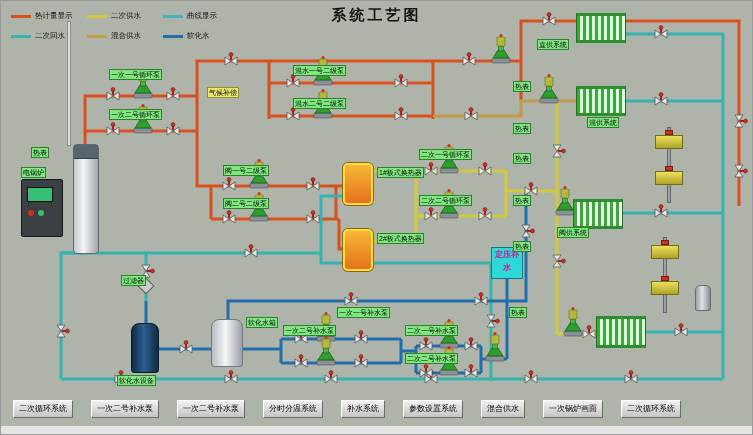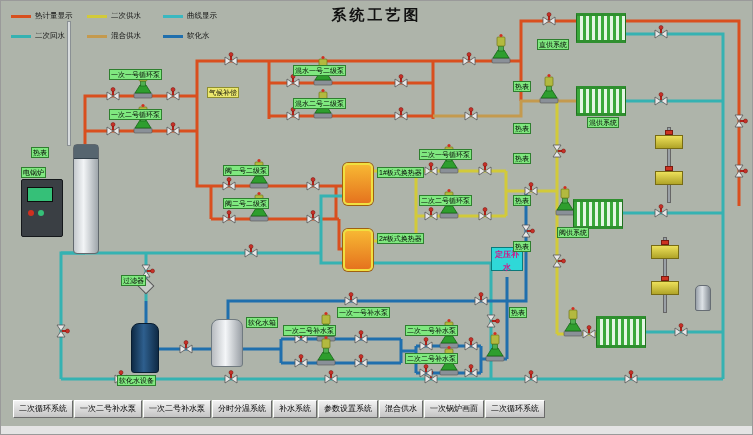--- a/index.html
+++ b/index.html
@@ -20,28 +20,28 @@
   .panel .screen{position:absolute;left:5px;top:7px;width:26px;height:15px;background:#35c078;border:1px solid #0c0c0c}
   .panel .dot{position:absolute;width:6px;height:6px;border-radius:50%;top:30px}
   .panel .dot.r{left:6px;background:#d03020}.panel .dot.g{left:16px;background:#35c078}
   .vessel{position:absolute;left:72px;top:143px;width:26px;height:110px;background:linear-gradient(90deg,#c4c9cd,#f2f4f6 40%,#9fa6ab);border:1px solid #61686d;border-radius:4px;z-index:4}
   .vessel .cap{position:absolute;left:0;top:0;width:100%;height:14px;background:#56656f;border-bottom:1px solid #32404a}
   .flue{position:absolute;left:66px;top:20px;width:4px;height:125px;background:#d8dcde;border:1px solid #8a9094;z-index:3}
   .filter{position:absolute;left:139px;top:279px;width:12px;height:12px;background:#c8ccc8;border:1px solid #555;transform:rotate(45deg);z-index:4}
   .softener{position:absolute;left:130px;top:322px;width:28px;height:50px;background:linear-gradient(90deg,#0f2b46,#2e5f8e 45%,#0f2b46);border-radius:8px 8px 3px 3px;border:1px solid #091d30;z-index:4}
   .softtank{position:absolute;left:210px;top:318px;width:32px;height:48px;background:linear-gradient(90deg,#b8bcc0,#f4f6f8 45%,#9aa0a6);border-radius:8px 8px 3px 3px;border:1px solid #707a80;z-index:4}
   .minitank{position:absolute;left:694px;top:284px;width:16px;height:26px;background:linear-gradient(90deg,#99a1aa,#dde2e6 45%,#848c94);border-radius:5px 5px 2px 2px;border:1px solid #666d74;z-index:4}
-  .pbox{position:absolute;left:490px;top:246px;width:32px;height:24px;background:#2fd8d8;border:1px solid #0a7a7a;color:#cc1a8a;font-size:8px;line-height:13px;text-align:center;z-index:5;font-weight:bold}
+  .pbox{position:absolute;left:490px;top:246px;width:32px;height:32px;background:#2fd8d8;border:1px solid #0a7a7a;color:#cc1a8a;font-size:8px;line-height:13px;text-align:center;z-index:5;font-weight:bold}
   .vas{position:absolute;width:36px;height:76px;z-index:4}
   .vas .stem{position:absolute;left:16px;top:0;width:4px;height:76px;background:#9aa0a6;border:1px solid #666}
   .vas .vb{position:absolute;left:4px;width:28px;height:14px;background:linear-gradient(#ece05a,#b0a428);border:1px solid #776b14}
   .vas .vb.t{top:8px}.vas .vb.b{top:44px}
   .vas .cap{position:absolute;left:14px;width:8px;height:5px;background:#cc3322;border:1px solid #7a1a10}
   .vas .cap.t{top:3px}.vas .cap.b{top:39px}
-  .btnbar{position:absolute;left:12px;top:399px;z-index:7;display:flex;gap:1px}
+  .btnbar{position:absolute;left:12px;top:399px;z-index:7;display:flex;gap:18px}
   .btn{font-family:inherit;font-size:8px;line-height:1;padding:4px 5px;background:linear-gradient(#f2f2f2,#c4c4c4);border:1px solid;border-color:#ffffff #6a6a6a #6a6a6a #ffffff;color:#000;white-space:nowrap;cursor:pointer}
   .strip{position:absolute;left:0;top:425px;width:753px;height:10px;background:#e4e4e4;z-index:2}
 </style>
 </head>
 <body>
 
 <div id="stage">
 
   <svg width="753" height="435">
     <defs>

